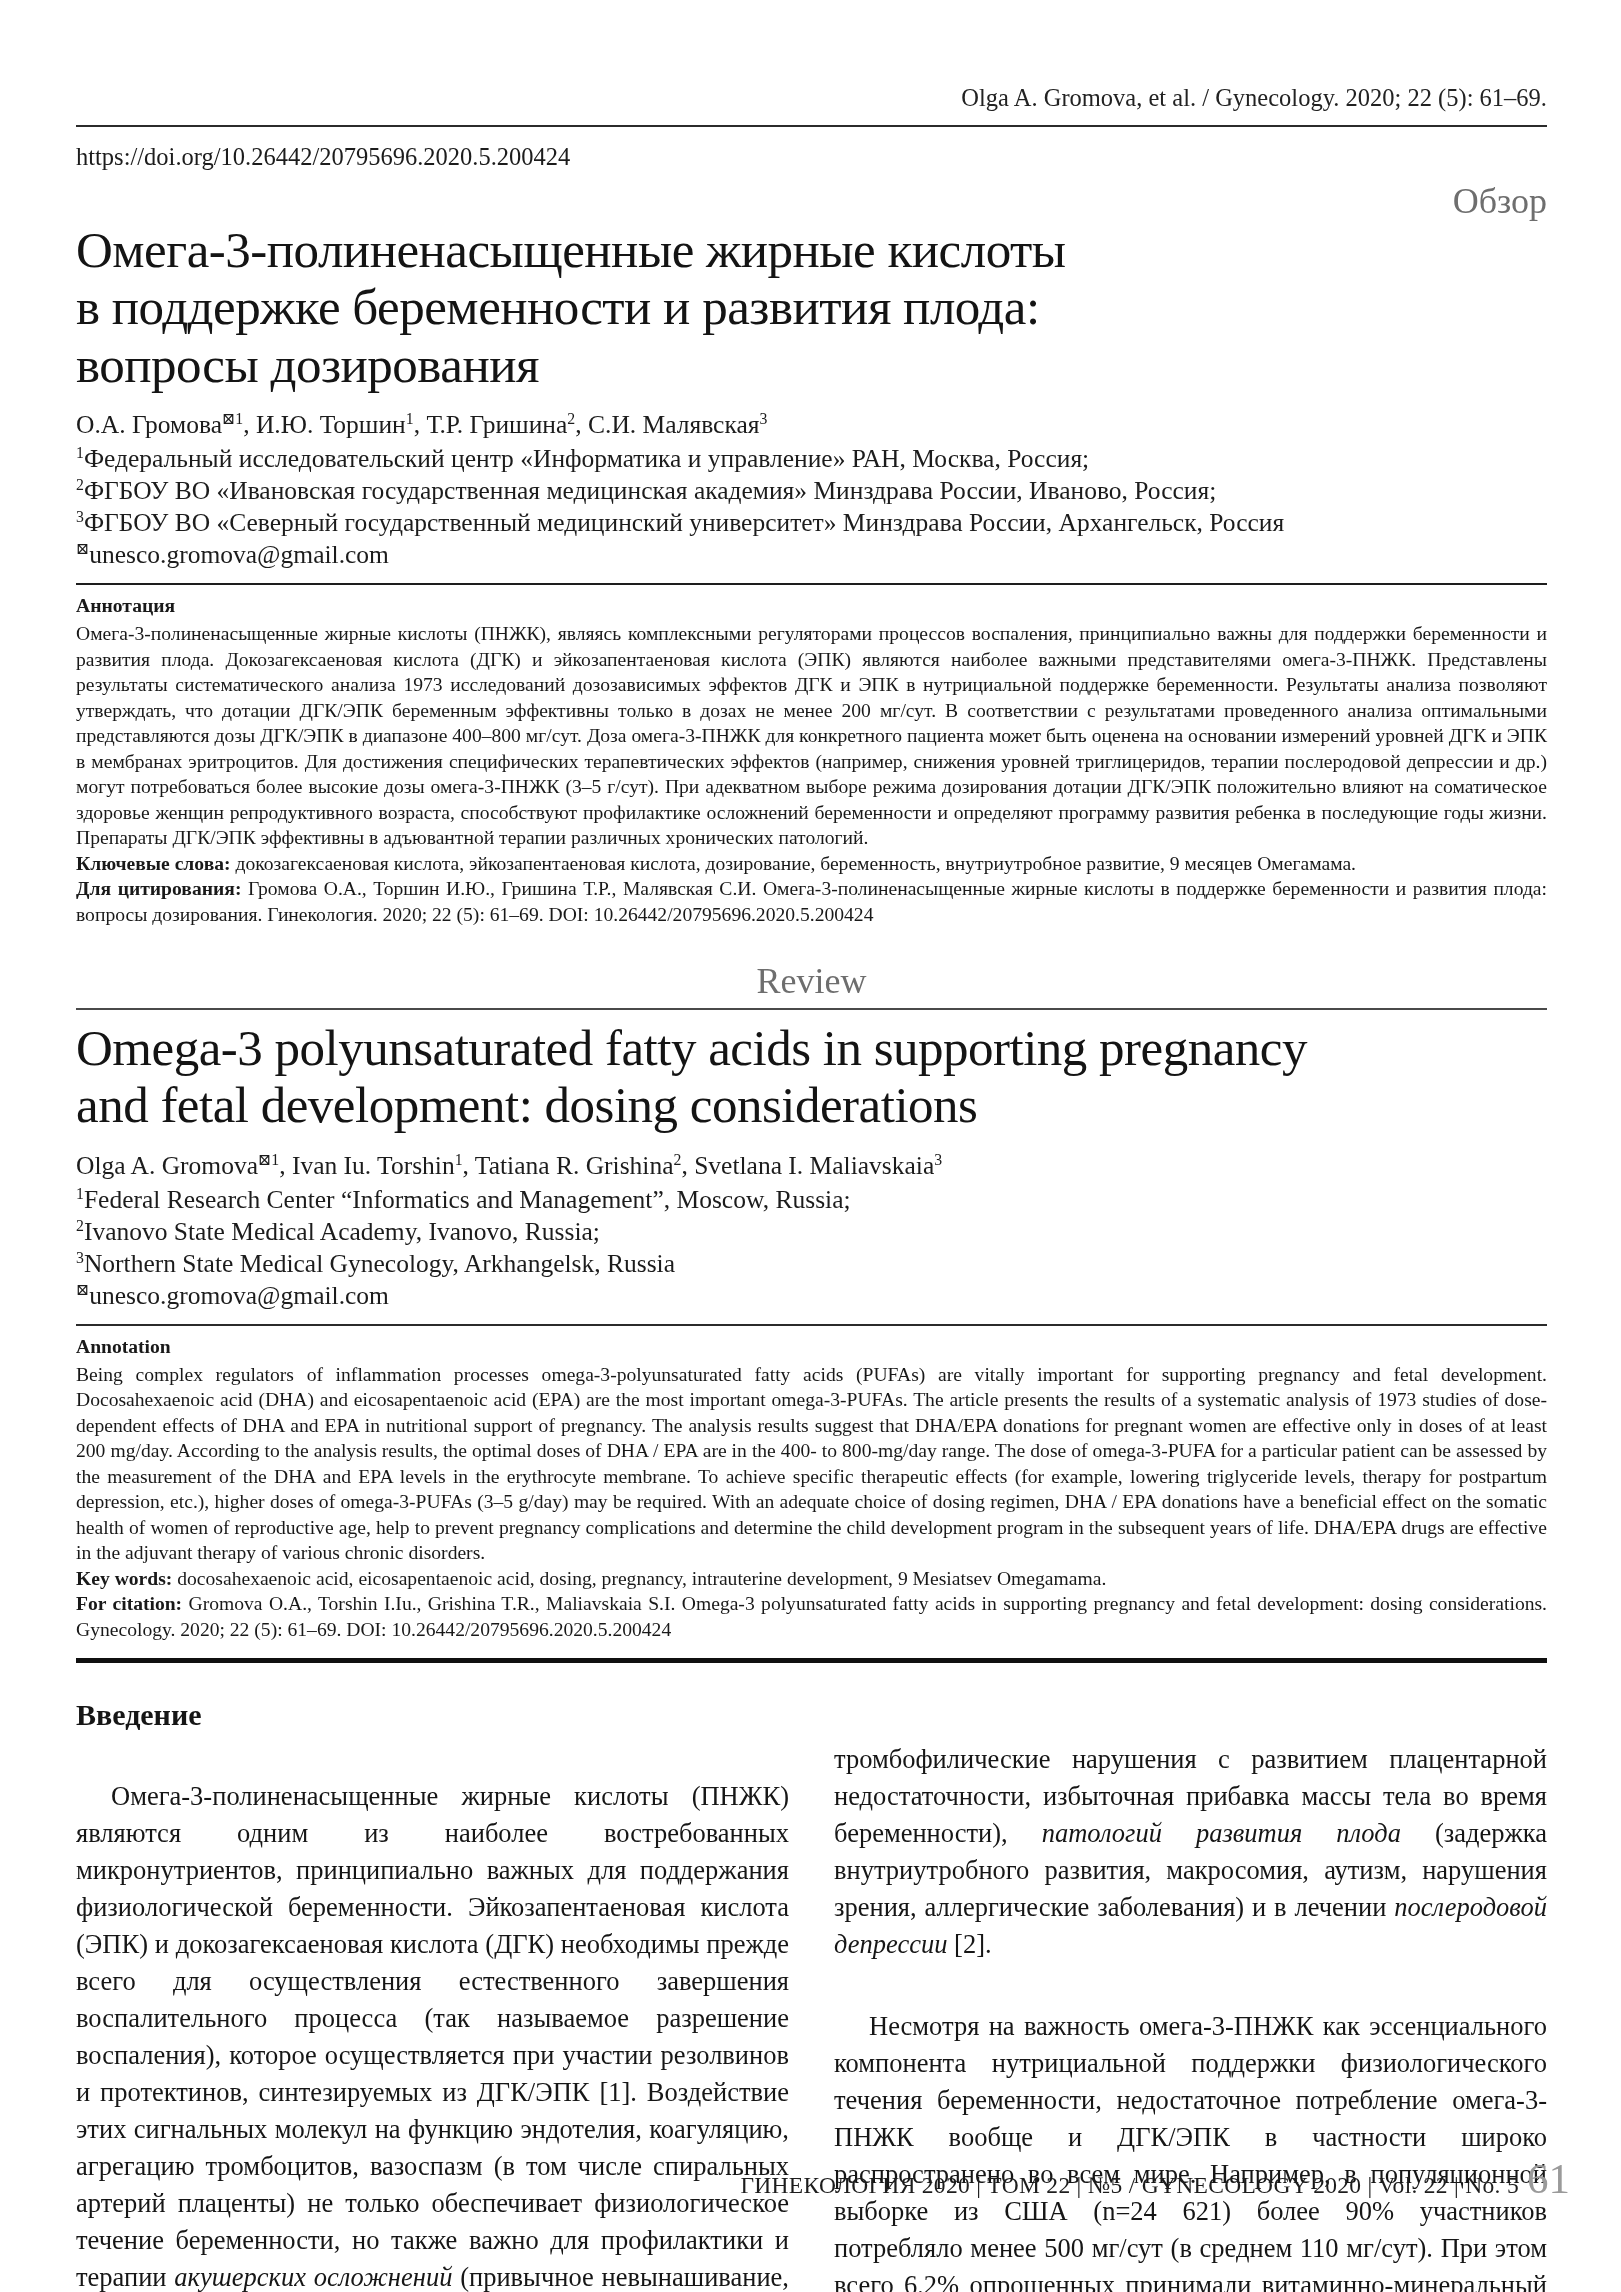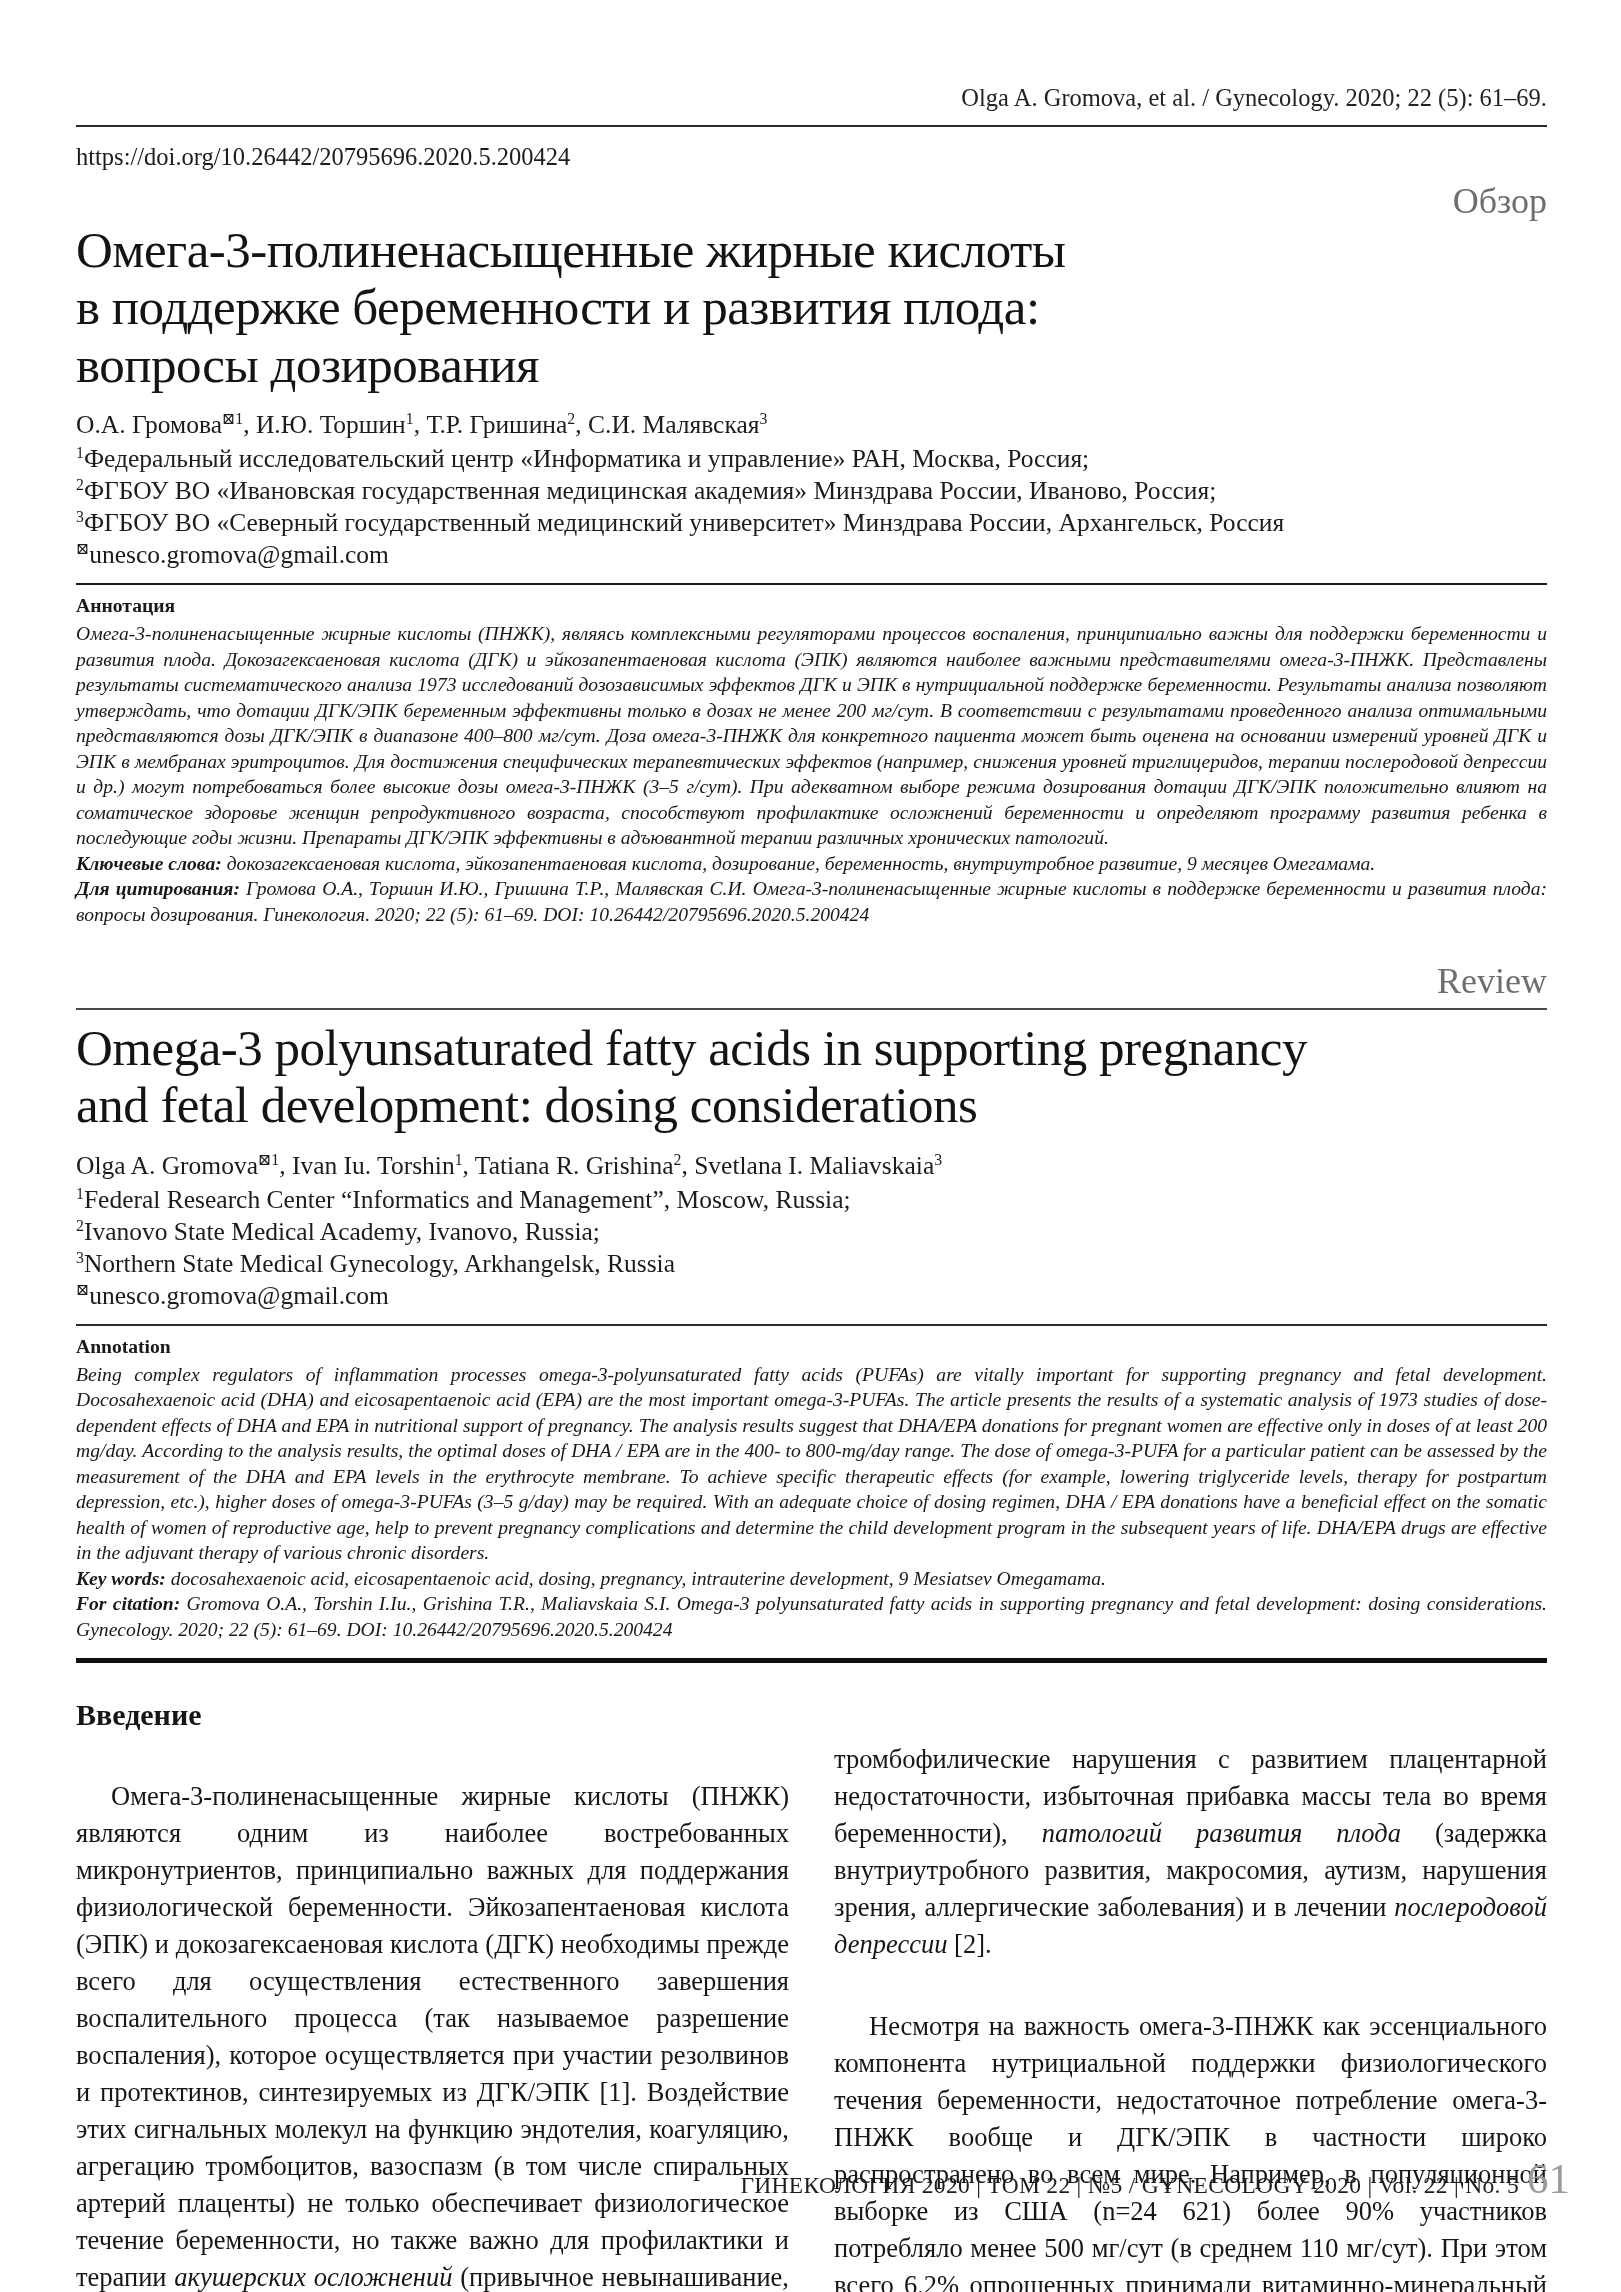--- a/index.html
+++ b/index.html
@@ -28,24 +28,24 @@
   }
   .authors-block { margin-top:15.7px; font-size:25.5px; line-height:32px; }
   .authors-line  { margin-bottom:2px; }
 
   .sup { vertical-align:super; font-size:0.62em; line-height:0; }
   .it  { font-style:italic; }
 
   .divider-ru { margin-top:11.8px; }
   .abstract { margin-top:7.8px; font-size:19.6px; line-height:25.5px; text-align:justify; color:#191919; }
   .abstract-heading { font-weight:bold; font-size:19.6px; margin-bottom:2.9px; }
-  .abstract p { text-align:justify;font-style:italic; }
+  .abstract p { text-align:justify; }
   .meta-line b { font-weight:bold; }
 
-  .en-label { margin-top:33px; }
+  .en-label { margin-top:33px;text-align:center; }
   .rule-under-review { margin-top:5.9px; }
   .en-title { margin-top:9.8px; }
 
   .divider-en { margin-top:11.8px; }
 
   .final-rule { margin-top:15.7px; }
 
   .body-columns {
     display:flex; gap:45px; margin-top:33px;
     font-size:26.5px; line-height:37px; text-align:justify; color:#161616;

